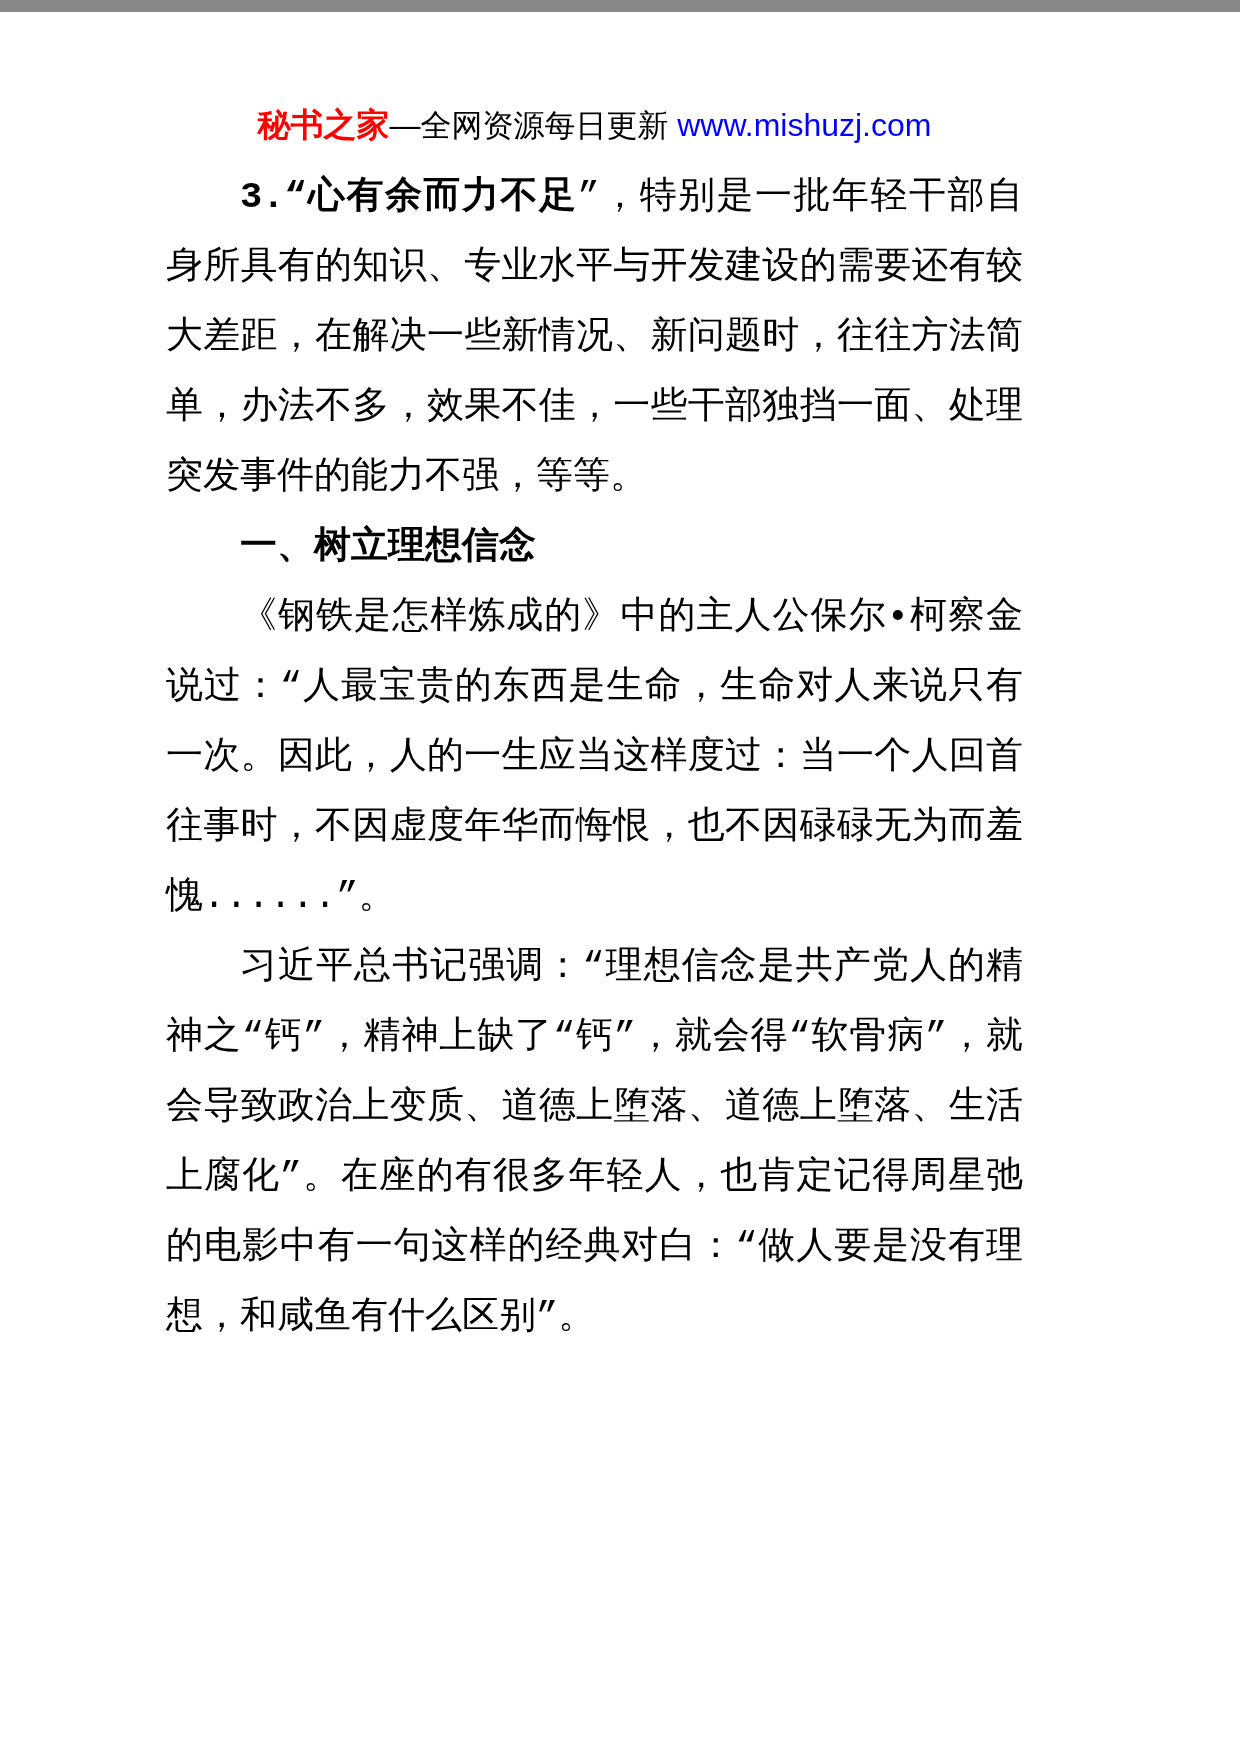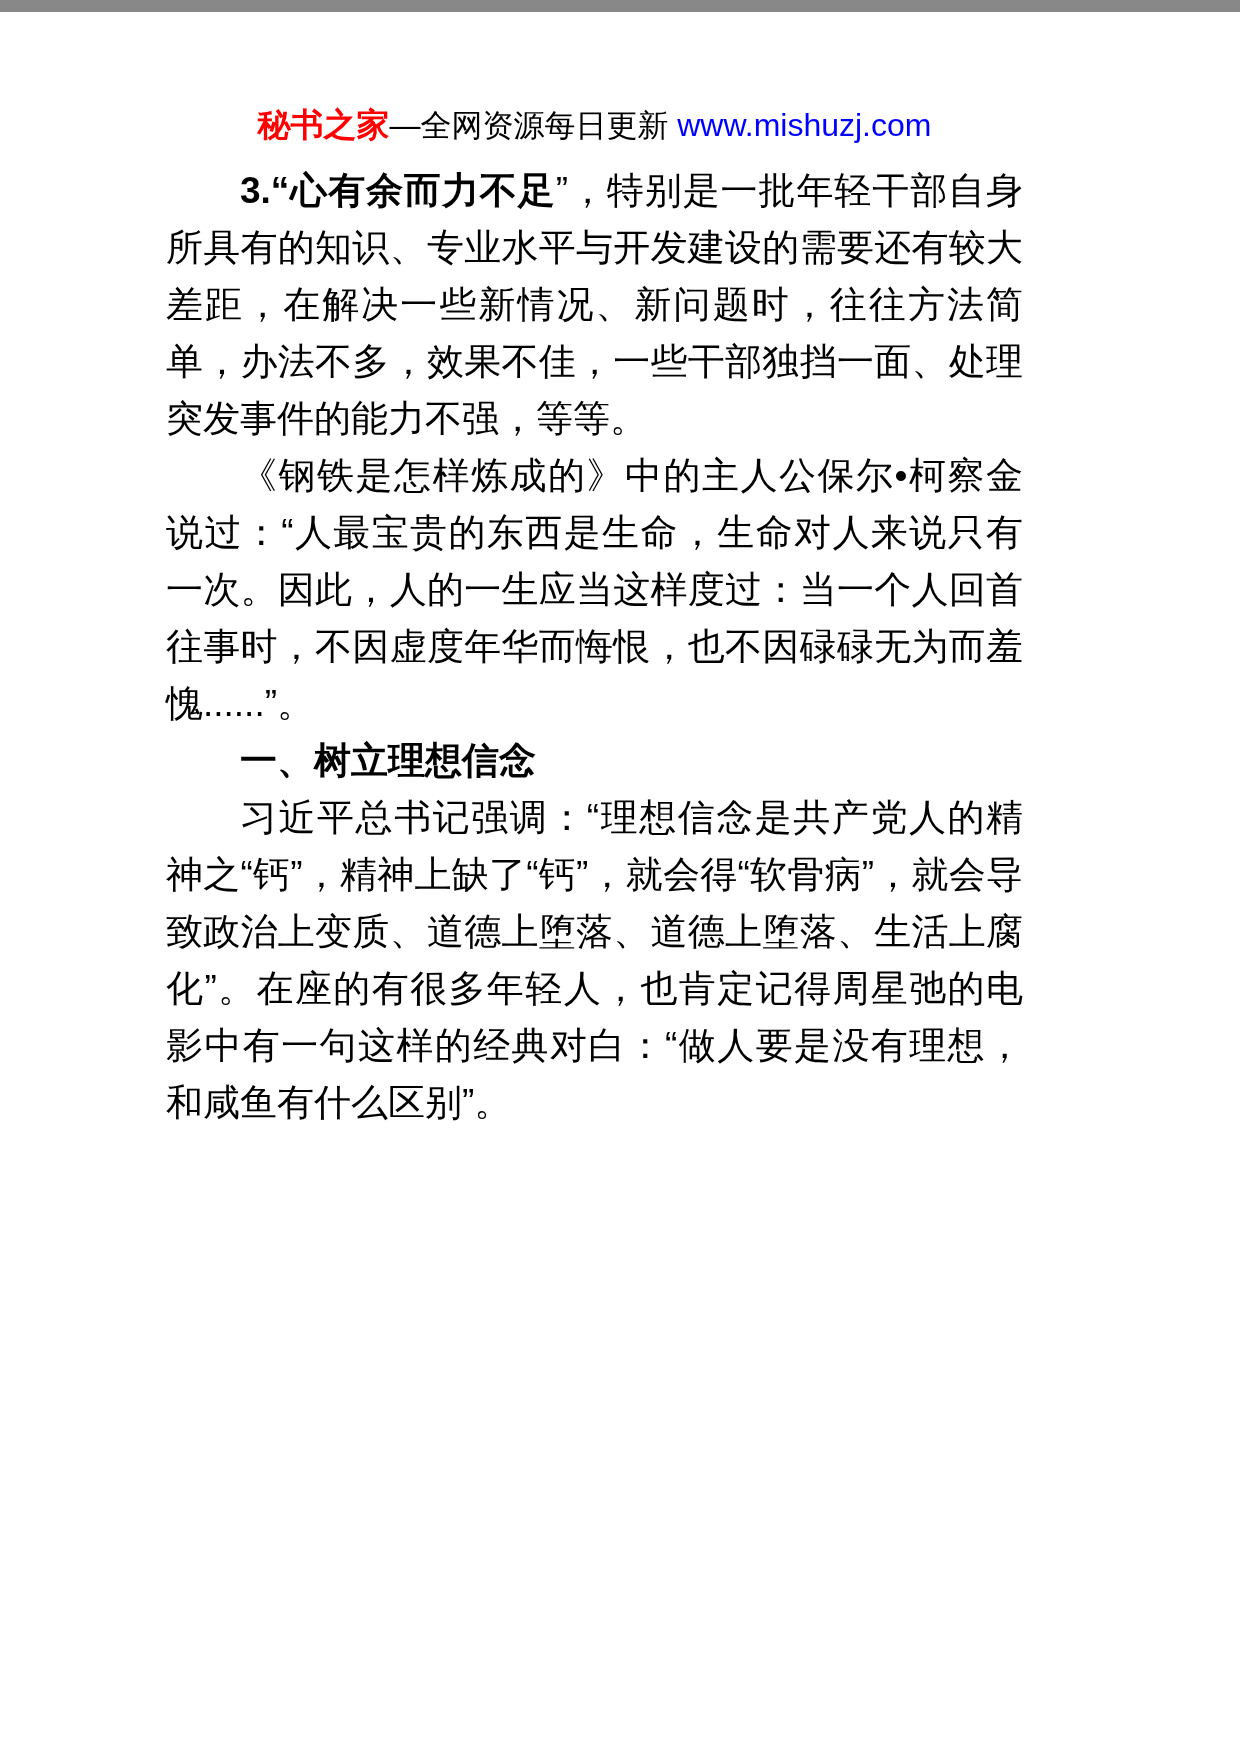--- a/index.html
+++ b/index.html
@@ -24,23 +24,24 @@
     font-weight:bold;
     font-size:33px;
   }
   .doc-header .url {
     font-size:32px;
   }
   .doc-content {
     position:absolute;
     top:150px; left:166px; width:857px;
     font-size:37px;
-    line-height:57px;
+    line-height:70px;
     text-align:justify;
     color:#000000;
+    font-family:Liberation Mono, monospace;
   }
   .doc-content p.para {
     margin:0;
     text-indent:2em;
   }
   .doc-content p.heading {
     font-weight:bold;
   }
   .doc-content span.run-bold { font-weight:bold; }
 </style>
@@ -48,18 +49,18 @@
 <body>
 
 <div class="page" style="background: rgb(255, 255, 255);">
 
   <div class="doc-header">
     <span class="site-name" style="color: rgb(255, 0, 0);">秘书之家</span><span class="tagline" style="color: rgb(0, 0, 0);">—全网资源每日更新 </span><span class="url" style="color: rgb(0, 0, 255);">www.mishuzj.com</span>
   </div>
 
   <div class="doc-content" style="color: rgb(0, 0, 0);">
       <p class="para body"><span class="run-bold">3.“心有余而力不足</span><span>”，特别是一批年轻干部自身所具有的知识、专业水平与开发建设的需要还有较大差距，在解决一些新情况、新问题时，往往方法简单，办法不多，效果不佳，一些干部独挡一面、处理突发事件的能力不强，等等。</span></p>
+      <p class="para heading"><span class="run-bold">一、树立理想信念</span></p>
       <p class="para body"><span>《钢铁是怎样炼成的》中的主人公保尔•柯察金说过：“人最宝贵的东西是生命，生命对人来说只有一次。因此，人的一生应当这样度过：当一个人回首往事时，不因虚度年华而悔恨，也不因碌碌无为而羞愧......”。</span></p>
-      <p class="para heading"><span class="run-bold">一、树立理想信念</span></p>
       <p class="para body"><span>习近平总书记强调：“理想信念是共产党人的精神之“钙”，精神上缺了“钙”，就会得“软骨病”，就会导致政治上变质、道德上堕落、道德上堕落、生活上腐化”。在座的有很多年轻人，也肯定记得周星弛的电影中有一句这样的经典对白：“做人要是没有理想，和咸鱼有什么区别”。</span></p>
     </div>
 
 </div>
 
 </body></html>

